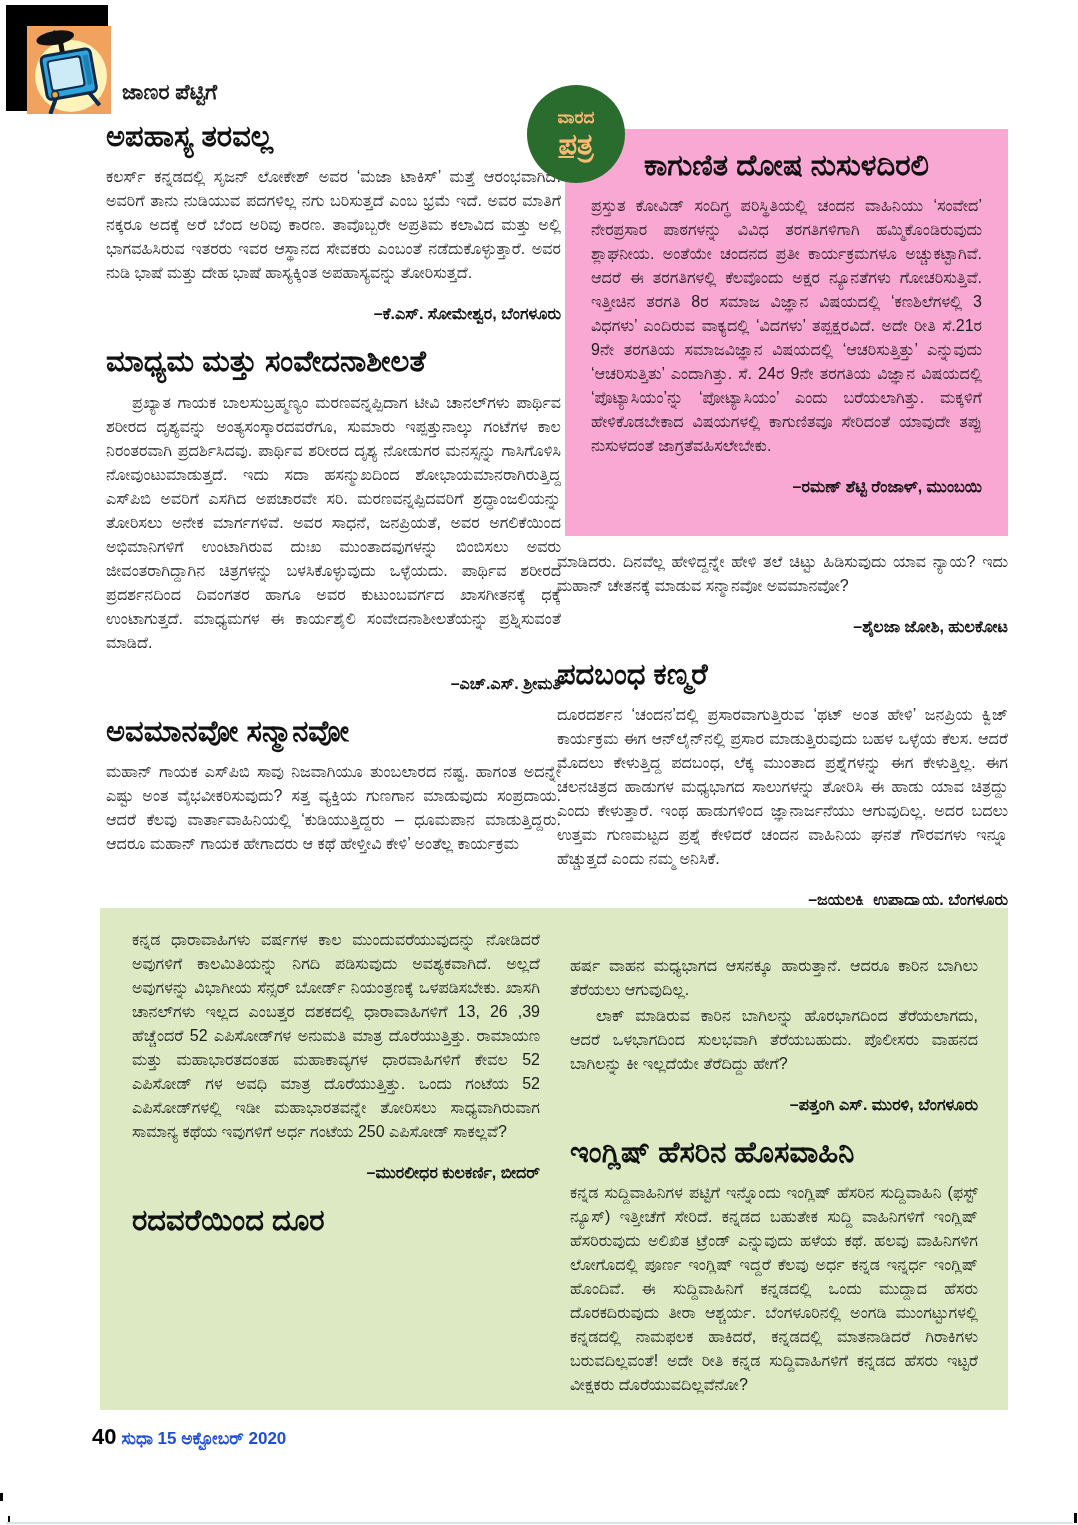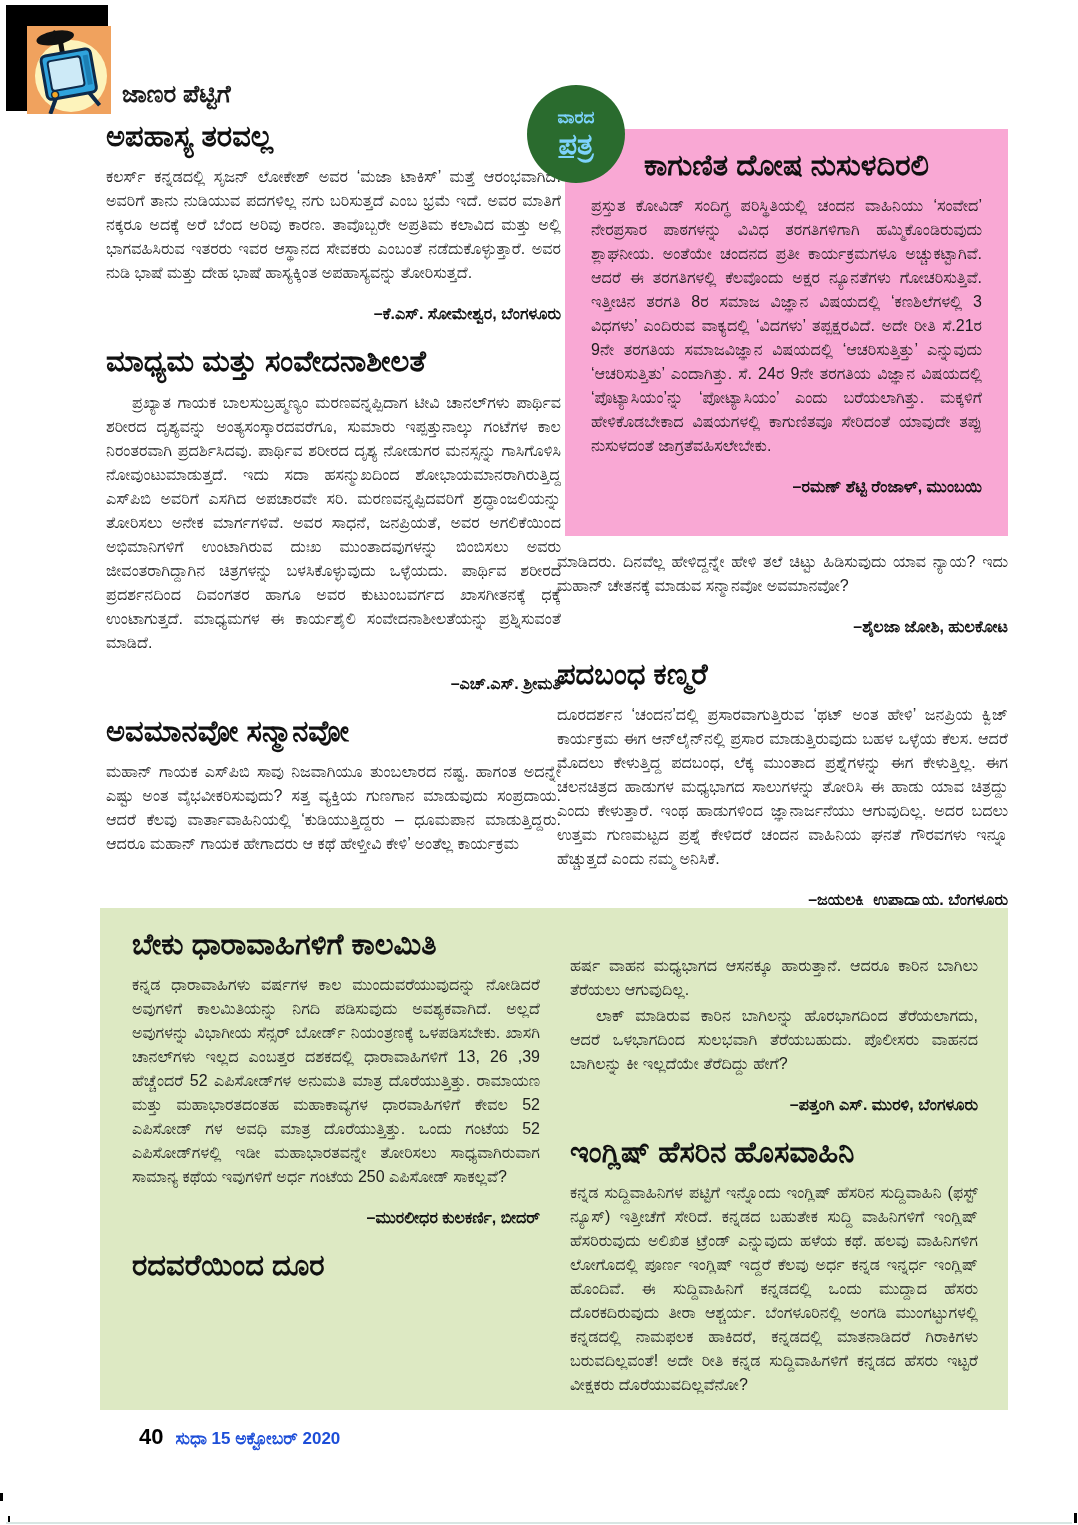--- a/index.html
+++ b/index.html
@@ -3,32 +3,32 @@
 <meta charset="utf-8">
 <style>
   html,body{margin:0;padding:0;background:#ffffff;}
   #page{
     position:relative; width:1078px; height:1525px; background:#ffffff;
     font-family:"Liberation Sans","DejaVu Sans",sans-serif; color:#1c1c1c; overflow:hidden;
   }
   
   #masthead-art{position:absolute; left:6px; top:5px; width:102px; height:106px; background:#000;}
   #masthead-art .orange-box{position:absolute; right:-3px; bottom:-3px; width:84px; height:88px; background:#f0a25e;}
-  .masthead-label{position:absolute; left:122px; top:80px; font-size:24px; font-weight:700; color:#1b1b1b;}
+  .masthead-label{position:absolute; left:122px; top:80px; font-size:21px; font-weight:700; color:#1b1b1b;}
   
   .col-left{position:absolute; left:106px; top:120px; width:455px; height:790px; overflow:hidden;}
   .h-letter{font-weight:700; font-size:29px; line-height:1.15; margin:0 0 12px 0; color:#111;}
   .h-gap{margin-top:22px;}
   .body-text{font-size:16px; line-height:1.5; text-align:justify; margin:0 0 2px 0; color:#1d1d1d;}
   .indent{text-indent:26px;}
   .byline{font-weight:700; text-align:right; font-size:16px; margin:20px 0 6px 0; color:#111;}
   
   .badge{
     position:absolute; left:527px; top:85px; width:98px; height:98px; border-radius:50%;
-    background:#2a6b2e; color:#7dd3fc; z-index:3; display:flex; flex-direction:column;
+    background:#2a6b2e; color:#fdba74; z-index:3; display:flex; flex-direction:column;
     align-items:center; justify-content:center; line-height:1.05;
   }
   .badge .b1{font-size:17px; font-weight:700;}
   .badge .b2{font-size:29px; font-weight:700; margin-top:2px;text-decoration:underline;}
   
   .featured{
     position:absolute; left:565px; top:129px; width:443px; height:407px;
     background:#f9a8d4; padding:16px 26px 10px 26px; box-sizing:border-box; overflow:hidden;
   }
   .featured .h-letter{text-align:center; margin:4px 0 12px 0;}
@@ -36,21 +36,21 @@
   .col-right{position:absolute; left:557px; top:550px; width:451px; height:355px; overflow:hidden;}
   
   .greenbox{
     position:absolute; left:100px; top:908px; width:908px; height:502px;
     background:#dde9c3; box-sizing:border-box; padding:20px 30px 16px 32px; overflow:hidden;
   }
   .greenbox .cols{display:flex; gap:30px;}
   .greenbox .gcol{width:424px;}
   .greenbox .gcol-right{padding-top:26px;}
   
-  .footer{position:absolute; left:92px; top:1424px; display:flex; align-items:baseline; gap:12px;margin-left:47px;}
+  .footer{position:absolute; left:92px; top:1424px; display:flex; align-items:baseline; gap:5px;}
   .footer .pn{font-size:22px; font-weight:700; color:#000;}
   .footer .mag{font-size:17px; font-weight:700; color:#1d4ed8;}
   
   .mark{position:absolute; background:#000;}
   .mark.m1{left:0px; top:1493px; width:3px; height:8px;}
   .mark.m2{left:8px; top:1516px; width:2px; height:7px;}
   .mark.m3{left:1074px; top:1513px; width:3px; height:10px;}
   .bottom-rule{position:absolute; left:6px; right:6px; top:1522px; height:2px; background:#d7e6e3;}
 </style>
 </head>
@@ -106,21 +106,20 @@
     <div class="byline">–ಶೈಲಜಾ ಜೋಶಿ, ಹುಲಕೋಟ</div>
 
     <div class="h-letter h-gap">ಪದಬಂಧ ಕಣ್ಮರೆ</div>
     <p class="body-text">ದೂರದರ್ಶನ ‘ಚಂದನ’ದಲ್ಲಿ ಪ್ರಸಾರವಾಗುತ್ತಿರುವ ‘ಥಟ್ ಅಂತ ಹೇಳಿ’ ಜನಪ್ರಿಯ ಕ್ವಿಜ್ ಕಾರ್ಯಕ್ರಮ ಈಗ ಆನ್‌ಲೈನ್‌ನಲ್ಲಿ ಪ್ರಸಾರ ಮಾಡುತ್ತಿರುವುದು ಬಹಳ ಒಳ್ಳೆಯ ಕೆಲಸ. ಆದರೆ ಮೊದಲು ಕೇಳುತ್ತಿದ್ದ ಪದಬಂಧ, ಲೆಕ್ಕ ಮುಂತಾದ ಪ್ರಶ್ನೆಗಳನ್ನು ಈಗ ಕೇಳುತ್ತಿಲ್ಲ. ಈಗ ಚಲನಚಿತ್ರದ ಹಾಡುಗಳ ಮಧ್ಯಭಾಗದ ಸಾಲುಗಳನ್ನು ತೋರಿಸಿ ಈ ಹಾಡು ಯಾವ ಚಿತ್ರದ್ದು ಎಂದು ಕೇಳುತ್ತಾರೆ. ಇಂಥ ಹಾಡುಗಳಿಂದ ಜ್ಞಾನಾರ್ಜನೆಯು ಆಗುವುದಿಲ್ಲ. ಅದರ ಬದಲು ಉತ್ತಮ ಗುಣಮಟ್ಟದ ಪ್ರಶ್ನೆ ಕೇಳಿದರೆ ಚಂದನ ವಾಹಿನಿಯ ಘನತೆ ಗೌರವಗಳು ಇನ್ನೂ ಹೆಚ್ಚುತ್ತದೆ ಎಂದು ನಮ್ಮ ಅನಿಸಿಕೆ.</p>
     <div class="byline">–ಜಯಲಕ್ಷ್ಮಿ ಉಪಾಧ್ಯಾಯ, ಬೆಂಗಳೂರು</div>
   </div>
 
   <div class="greenbox">
     <div class="cols">
       <div class="gcol">
-        <div class="h-letter">ಬೇಕು ಧಾರಾವಾಹಿಗಳಿಗೆ ಕಾಲಮಿತಿ</div>
         <p class="body-text">ಕನ್ನಡ ಧಾರಾವಾಹಿಗಳು ವರ್ಷಗಳ ಕಾಲ ಮುಂದುವರೆಯುವುದನ್ನು ನೋಡಿದರೆ ಅವುಗಳಿಗೆ ಕಾಲಮಿತಿಯನ್ನು ನಿಗದಿ ಪಡಿಸುವುದು ಅವಶ್ಯಕವಾಗಿದೆ. ಅಲ್ಲದೆ ಅವುಗಳನ್ನು ವಿಭಾಗೀಯ ಸೆನ್ಸರ್ ಬೋರ್ಡ್ ನಿಯಂತ್ರಣಕ್ಕೆ ಒಳಪಡಿಸಬೇಕು. ಖಾಸಗಿ ಚಾನಲ್‌ಗಳು ಇಲ್ಲದ ಎಂಬತ್ತರ ದಶಕದಲ್ಲಿ ಧಾರಾವಾಹಿಗಳಿಗೆ 13, 26 ,39 ಹೆಚ್ಚೆಂದರೆ 52 ಎಪಿಸೋಡ್‌ಗಳ ಅನುಮತಿ ಮಾತ್ರ ದೊರೆಯುತ್ತಿತ್ತು. ರಾಮಾಯಣ ಮತ್ತು ಮಹಾಭಾರತದಂತಹ ಮಹಾಕಾವ್ಯಗಳ ಧಾರವಾಹಿಗಳಿಗೆ ಕೇವಲ 52 ಎಪಿಸೋಡ್ ಗಳ ಅವಧಿ ಮಾತ್ರ ದೊರೆಯುತ್ತಿತ್ತು. ಒಂದು ಗಂಟೆಯ 52 ಎಪಿಸೋಡ್‌ಗಳಲ್ಲಿ ಇಡೀ ಮಹಾಭಾರತವನ್ನೇ ತೋರಿಸಲು ಸಾಧ್ಯವಾಗಿರುವಾಗ ಸಾಮಾನ್ಯ ಕಥೆಯ ಇವುಗಳಿಗೆ ಅರ್ಧ ಗಂಟೆಯ 250 ಎಪಿಸೋಡ್ ಸಾಕಲ್ಲವೆ?</p>
         <div class="byline">–ಮುರಲೀಧರ ಕುಲಕರ್ಣಿ, ಬೀದರ್</div>
 
         <div class="h-letter h-gap">ರದವರೆಯಿಂದ ದೂರ</div>
       </div>
       <div class="gcol gcol-right">
         <p class="body-text">ಹರ್ಷ ವಾಹನ ಮಧ್ಯಭಾಗದ ಆಸನಕ್ಕೂ ಹಾರುತ್ತಾನೆ. ಆದರೂ ಕಾರಿನ ಬಾಗಿಲು ತೆರೆಯಲು ಆಗುವುದಿಲ್ಲ.</p>
         <p class="body-text indent">ಲಾಕ್ ಮಾಡಿರುವ ಕಾರಿನ ಬಾಗಿಲನ್ನು ಹೊರಭಾಗದಿಂದ ತೆರೆಯಲಾಗದು, ಆದರೆ ಒಳಭಾಗದಿಂದ ಸುಲಭವಾಗಿ ತೆರೆಯಬಹುದು. ಪೊಲೀಸರು ವಾಹನದ ಬಾಗಿಲನ್ನು ಕೀ ಇಲ್ಲದೆಯೇ ತೆರೆದಿದ್ದು ಹೇಗೆ?</p>
         <div class="byline">–ಪತ್ತಂಗಿ ಎಸ್. ಮುರಳಿ, ಬೆಂಗಳೂರು</div>
 

